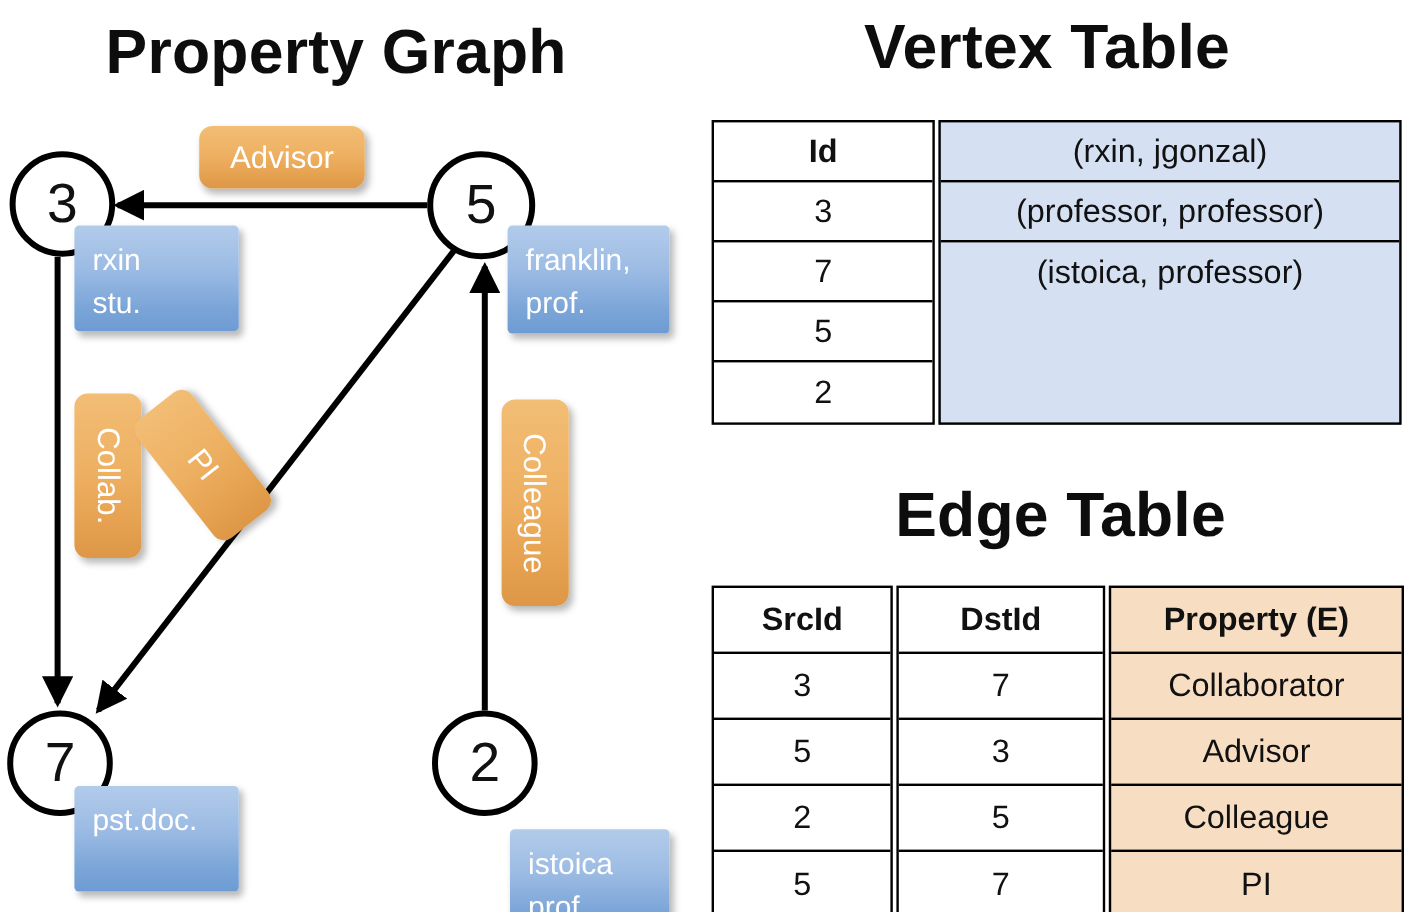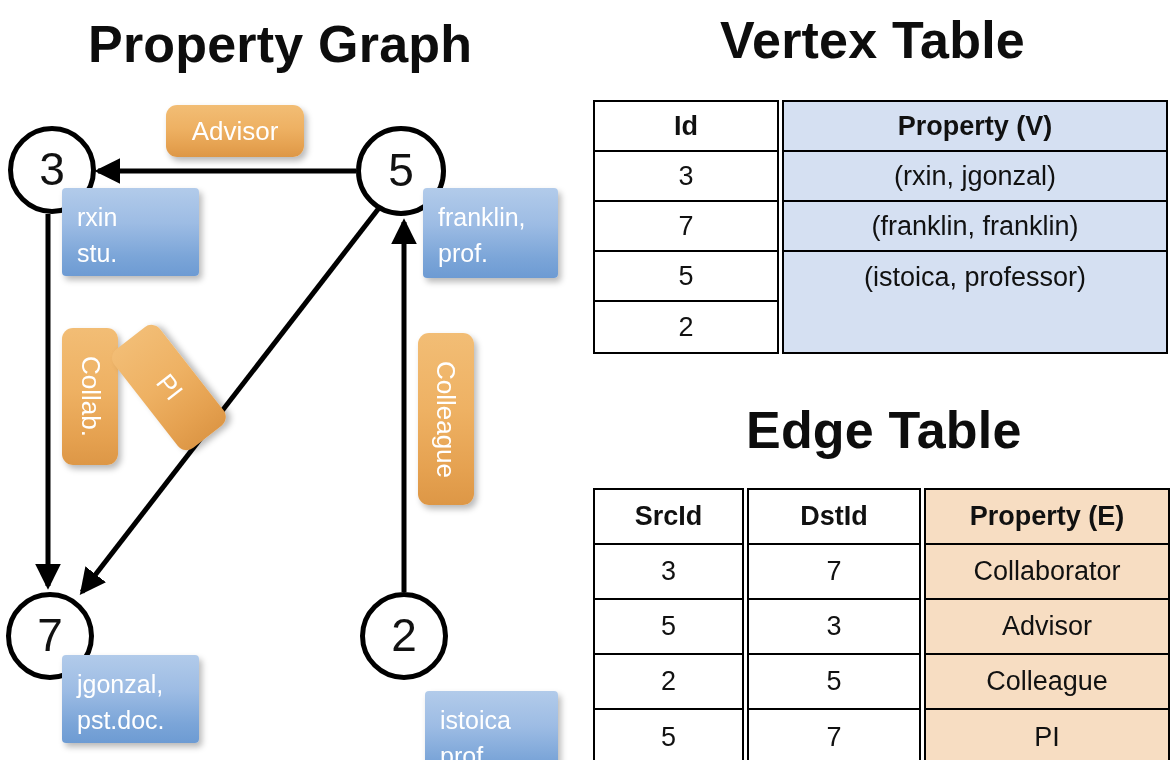--- a/index.html
+++ b/index.html
@@ -192,21 +192,20 @@
 
   <div class="prop-box" id="box-rxin">
     <span class="l">rxin</span>
     <span class="l">stu.</span>
   </div>
   <div class="prop-box" id="box-franklin">
     <span class="l">franklin,</span>
     <span class="l">prof.</span>
   </div>
   <div class="prop-box" id="box-jgonzal">
-    <span class="l">jgonzal,</span>
     <span class="l">pst.doc.</span>
   </div>
   <div class="prop-box" id="box-istoica">
     <span class="l">istoica</span>
     <span class="l">prof.</span>
   </div>
 
   <div class="edge-label" id="label-advisor">
     <span>Advisor</span>
   </div>
@@ -223,23 +222,22 @@
 
 <div class="tbl" id="vertex-table">
   <div class="tbl-col col-id">
     <div class="cell head">Id</div>
     <div class="cell">3</div>
     <div class="cell">7</div>
     <div class="cell">5</div>
     <div class="cell">2</div>
   </div>
   <div class="tbl-col col-prop">
-    <div class="cell head">Property (V)</div>
     <div class="cell">(rxin, jgonzal)</div>
-    <div class="cell">(franklin, franklin)</div>
+    <div class="cell">(professor, professor)</div>
     <div class="cell">(istoica, professor)</div>
   </div>
 </div>
 
 <div class="tbl" id="edge-table">
   <div class="tbl-col col-src">
     <div class="cell head">SrcId</div>
     <div class="cell">3</div>
     <div class="cell">5</div>
     <div class="cell">2</div>

